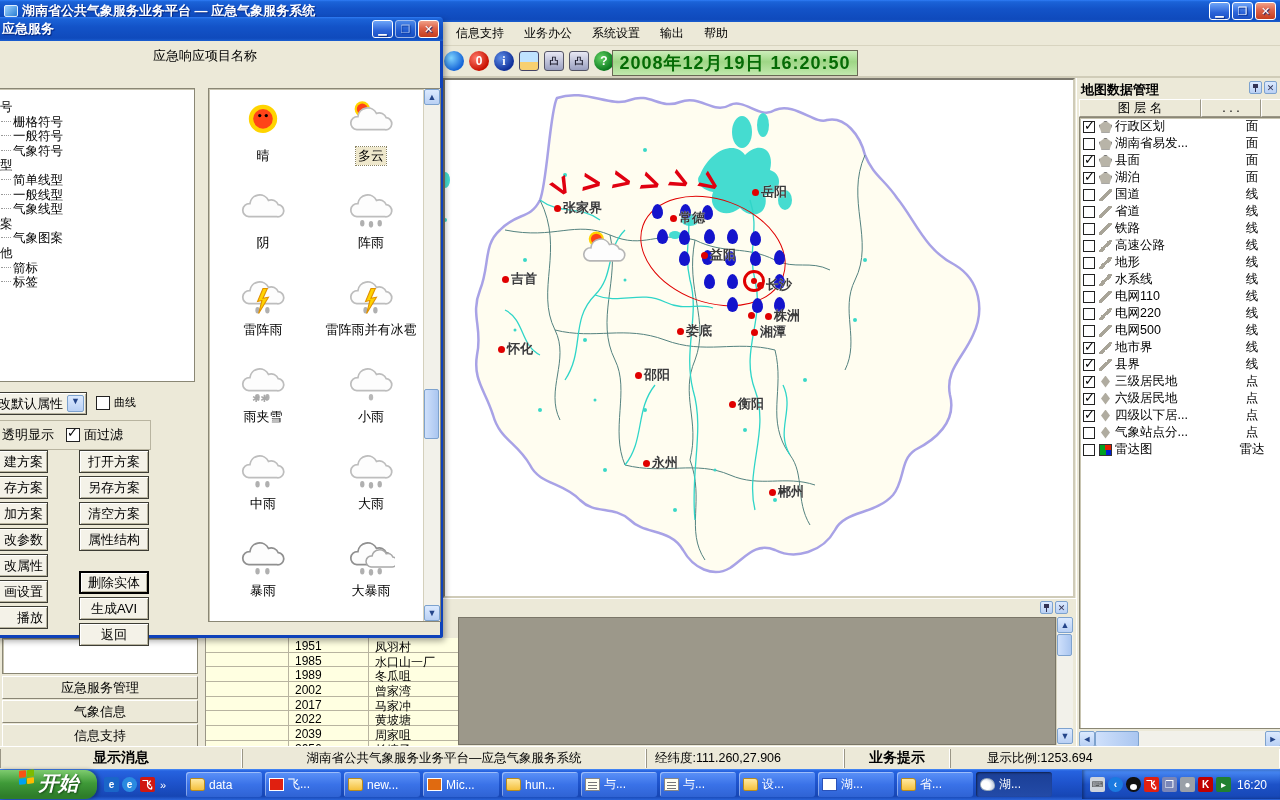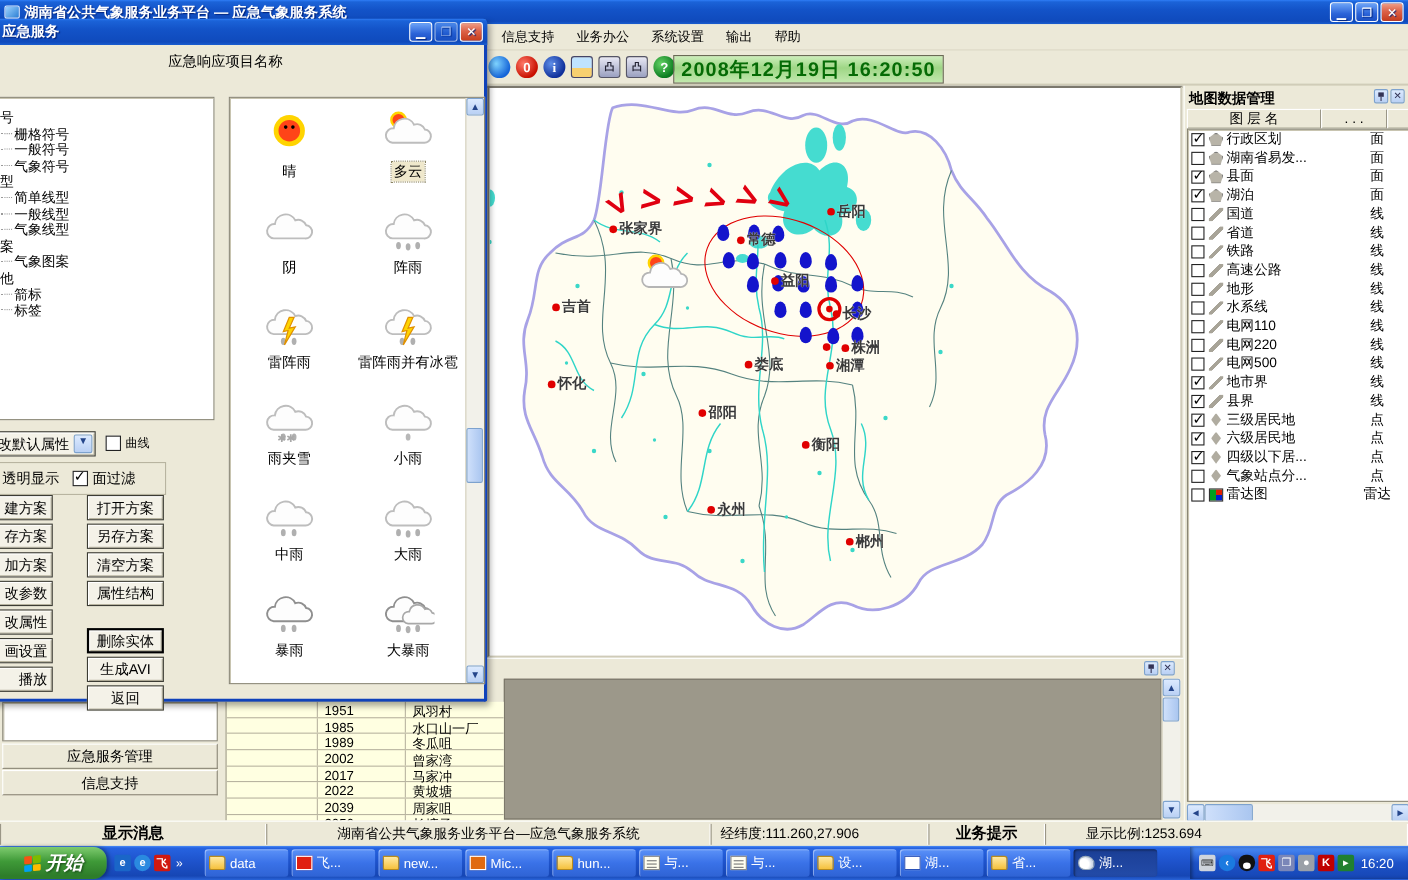--- a/index.html
+++ b/index.html
@@ -78,21 +78,21 @@
 
 .barbtn{background:#ECE9D8;border:1px solid;border-color:#fff #8a8675 #8a8675 #fff;display:flex;align-items:center;justify-content:center;font-size:13px}
 #btable{left:205px;top:638px;width:253px;height:108px;background:#ffffe1;border-left:1px solid #9a9686;overflow:hidden}
 .trow{height:14.7px;display:flex;border-bottom:1px solid #b8b4a0;font-size:12px}
 .tc1{width:83px;border-right:1px solid #b8b4a0}
 .tc2{width:80px;border-right:1px solid #b8b4a0;padding:1px 0 0 6px}
 .tc3{flex:1;padding:1px 0 0 6px}
 #statusbar{left:0;top:746px;width:1280px;height:23px;background:#ECE9D8;border-top:1px solid #fff;display:flex;align-items:center;font-size:12.5px}
 .scell{border-left:1px solid #9a9686;border-right:1px solid #fff;height:19px;display:flex;align-items:center;padding:0 8px}
 #taskbar{left:0;top:769px;width:1280px;height:31px;background:linear-gradient(180deg,#4b8df8 0%,#2663e0 6%,#1e53cc 45%,#1646b4 88%,#2a64d8 100%)}
-#startBtn{left:0;top:770px;width:97px;height:29px;border-radius:0 12px 12px 0;background:linear-gradient(180deg,#7ecb6f 0%,#3f9a38 45%,#2e7d2a 90%);color:#fff;font-weight:bold;font-style:italic;font-size:17px;display:flex;align-items:center;justify-content:center;text-shadow:1px 1px 2px #1a4a18;box-shadow:2px 0 4px rgba(0,0,0,.4)}
+#startBtn{left:0;top:770px;width:97px;height:29px;border-radius:0 12px 12px 0;background:linear-gradient(180deg,#7ecb6f 0%,#3f9a38 45%,#2e7d2a 90%);color:#fff;font-weight:bold;font-style:italic;font-size:20px;display:flex;justify-content:center;text-shadow:1px 1px 2px #1a4a18;box-shadow:2px 0 4px rgba(0,0,0,.4)}
 .winflag{width:16px;height:14px;display:grid;grid-template-columns:7px 7px;grid-gap:1px;margin-right:4px;transform:skewY(-6deg)}
 .winflag i{border-radius:1px}
 .tkbtn{height:25px;width:76px;margin-right:3px;border-radius:3px;background:linear-gradient(180deg,#5c92f8,#3a72e8 50%,#2f63d4);box-shadow:inset 1px 1px 0 rgba(255,255,255,.4);color:#fff;font-size:12px;display:flex;align-items:center;padding:0 4px;overflow:hidden;white-space:nowrap}
 .tkbtn.active{background:linear-gradient(180deg,#1b3f96,#234ba8);box-shadow:inset 1px 1px 2px rgba(0,0,0,.5)}
 .tkico{width:15px;height:13px;margin-right:4px;flex:none}
 .tk-folder{background:linear-gradient(180deg,#ffe9a2,#f5c13d);border:1px solid #b88b1d;border-radius:1px 3px 2px 2px;position:relative}
 .tk-app-red{background:#e02010;border:1px solid #fff;color:#fff}
 .tk-app-orange{background:#e06a10;border:1px solid #fff}
 .tk-doc{background:#fffef0;border:1px solid #888;position:relative}
 .tk-doc::after{content:"";position:absolute;left:2px;top:3px;width:9px;height:1px;box-shadow:0 3px 0 #777,0 6px 0 #777;background:#777}
@@ -428,20 +428,21 @@
   <div class="abs" style="left:458px;top:18px;width:598px;height:128px;background:#9c988a;border:1px solid #7a7668"></div>
   <div class="abs sbv" style="left:1056px;top:18px;width:17px;height:128px">
     <div class="sbtn">▲</div>
     <div class="sthumb" style="width:15px;height:22px;margin-top:1px"></div>
     <div class="sbtn abs" style="top:111px">▼</div>
   </div>
 </div>
 <div class="abs panelw" style="left:2px;top:638px;width:196px;height:36px"></div>
 <div class="abs" style="left:2px;top:676px;width:196px">
     <div class="barbtn" style="height:23px;margin-bottom:1px">应急服务管理</div>
+    <div class="barbtn" style="height:23px;margin-bottom:1px">气象信息</div>
     <div class="barbtn" style="height:23px;margin-bottom:1px">信息支持</div>
   </div>
 <div class="abs" id="btable">
   <div>
       <div class="trow">
       <span class="tc1"></span>
       <span class="tc2">1951</span>
       <span class="tc3">凤羽村</span>
     </div>
       <div class="trow">

